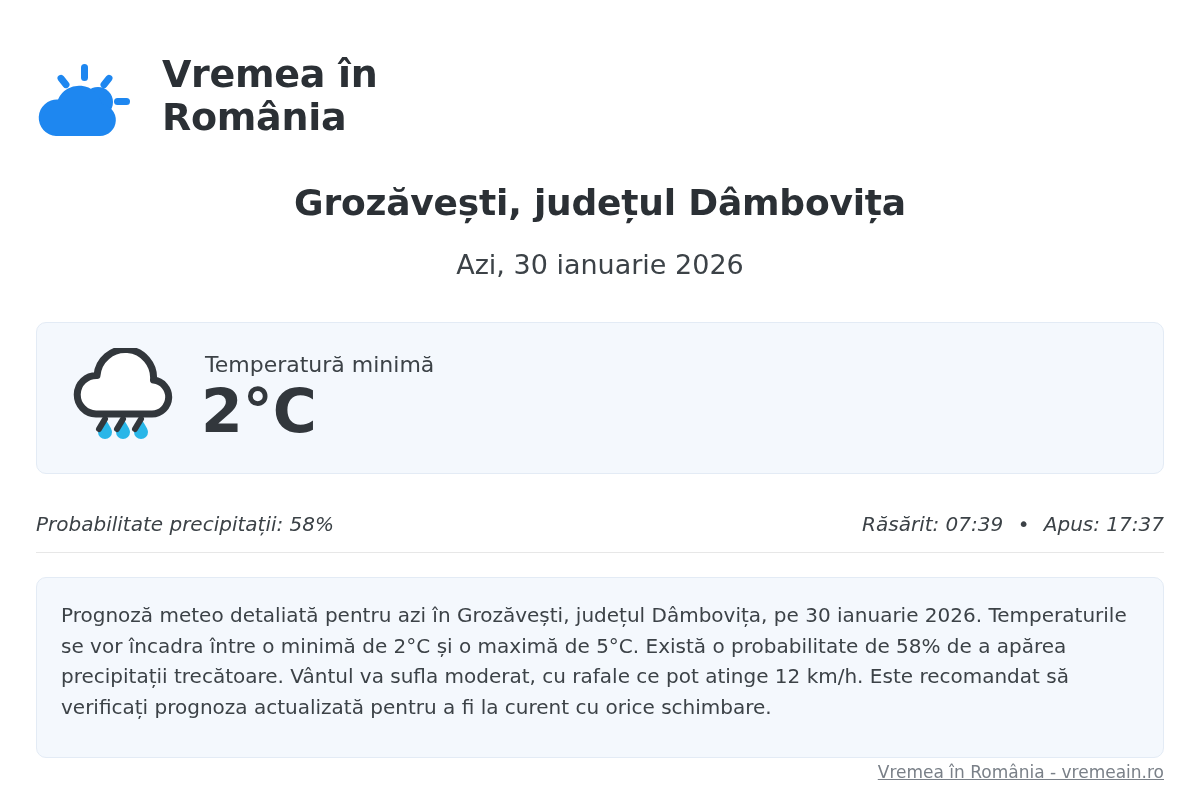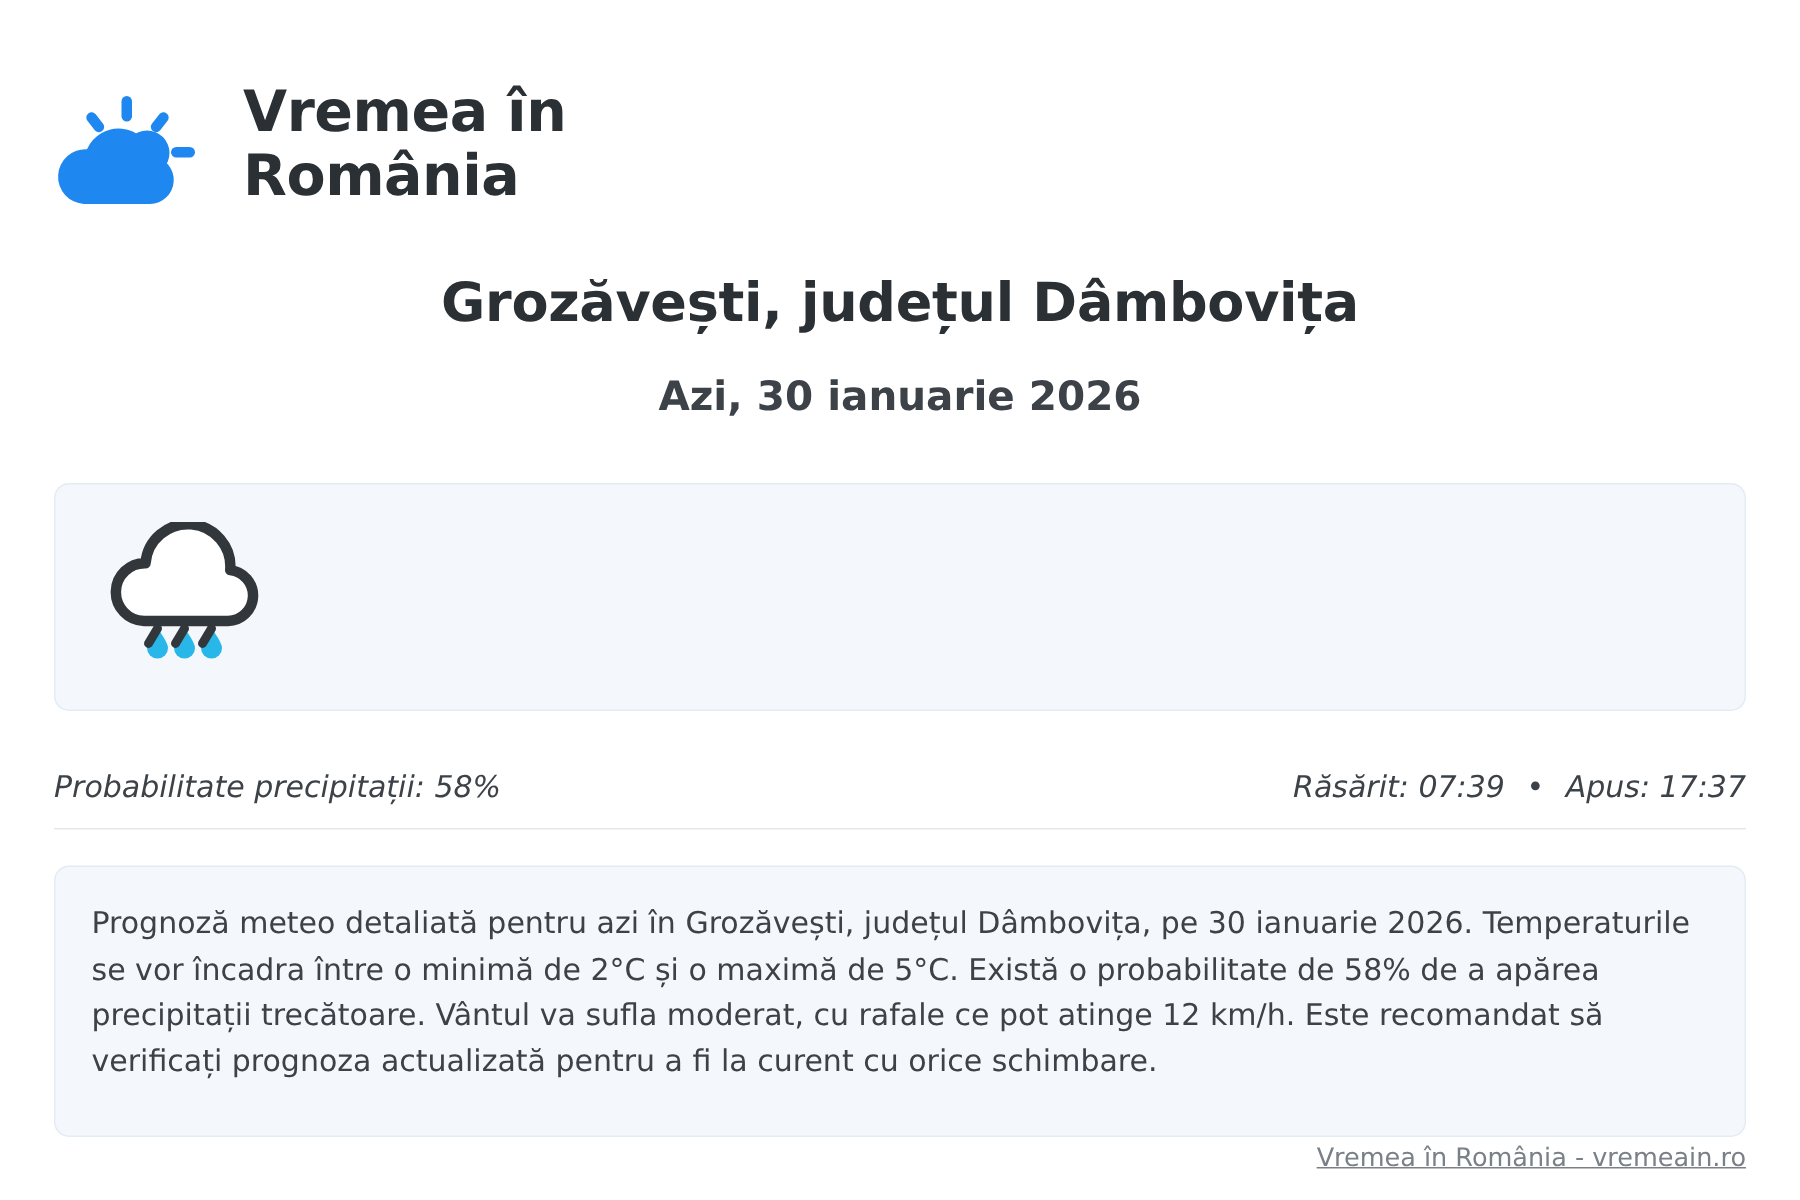--- a/index.html
+++ b/index.html
@@ -45,21 +45,21 @@
     text-align: center;
     font-size: 36px;
     font-weight: 700;
     color: #2b3035;
     margin-top: 42px;
     letter-spacing: -0.2px;
   }
   .date-subtitle {
     text-align: center;
     font-size: 27px;
-    font-weight: 700;
+    font-weight: 400;
     color: #3c4247;
     margin-top: 26px;
   }
 
   
   .cards {
     display: flex;
     gap: 54px;
     margin-top: 42px;
   }
@@ -165,20 +165,24 @@
             <path d="M60 71c0 0-7 9-7 13a7 7 0 0 0 14 0c0-4-7-13-7-13z"></path>
             <path d="M78 71c0 0-7 9-7 13a7 7 0 0 0 14 0c0-4-7-13-7-13z"></path>
           </g>
           <g fill="none" stroke="#32373c" stroke-width="6" stroke-linecap="round">
             <path d="M42 71l-6 10"></path>
             <path d="M60 71l-6 10"></path>
             <path d="M78 71l-6 10"></path>
           </g>
         </svg>
       </span>
+      <div class="card-text">
+        <div class="card-label">Temperatură minimă</div>
+        <div class="card-value">2°C</div>
+      </div>
     </div>
 
 
   </div>
 
   <div class="stats">
     <div class="stat-left">Probabilitate precipitații: 58%</div>
     <div class="stat-right">
       <span>Răsărit: 07:39</span>
       <span class="dot-sep">•</span>

